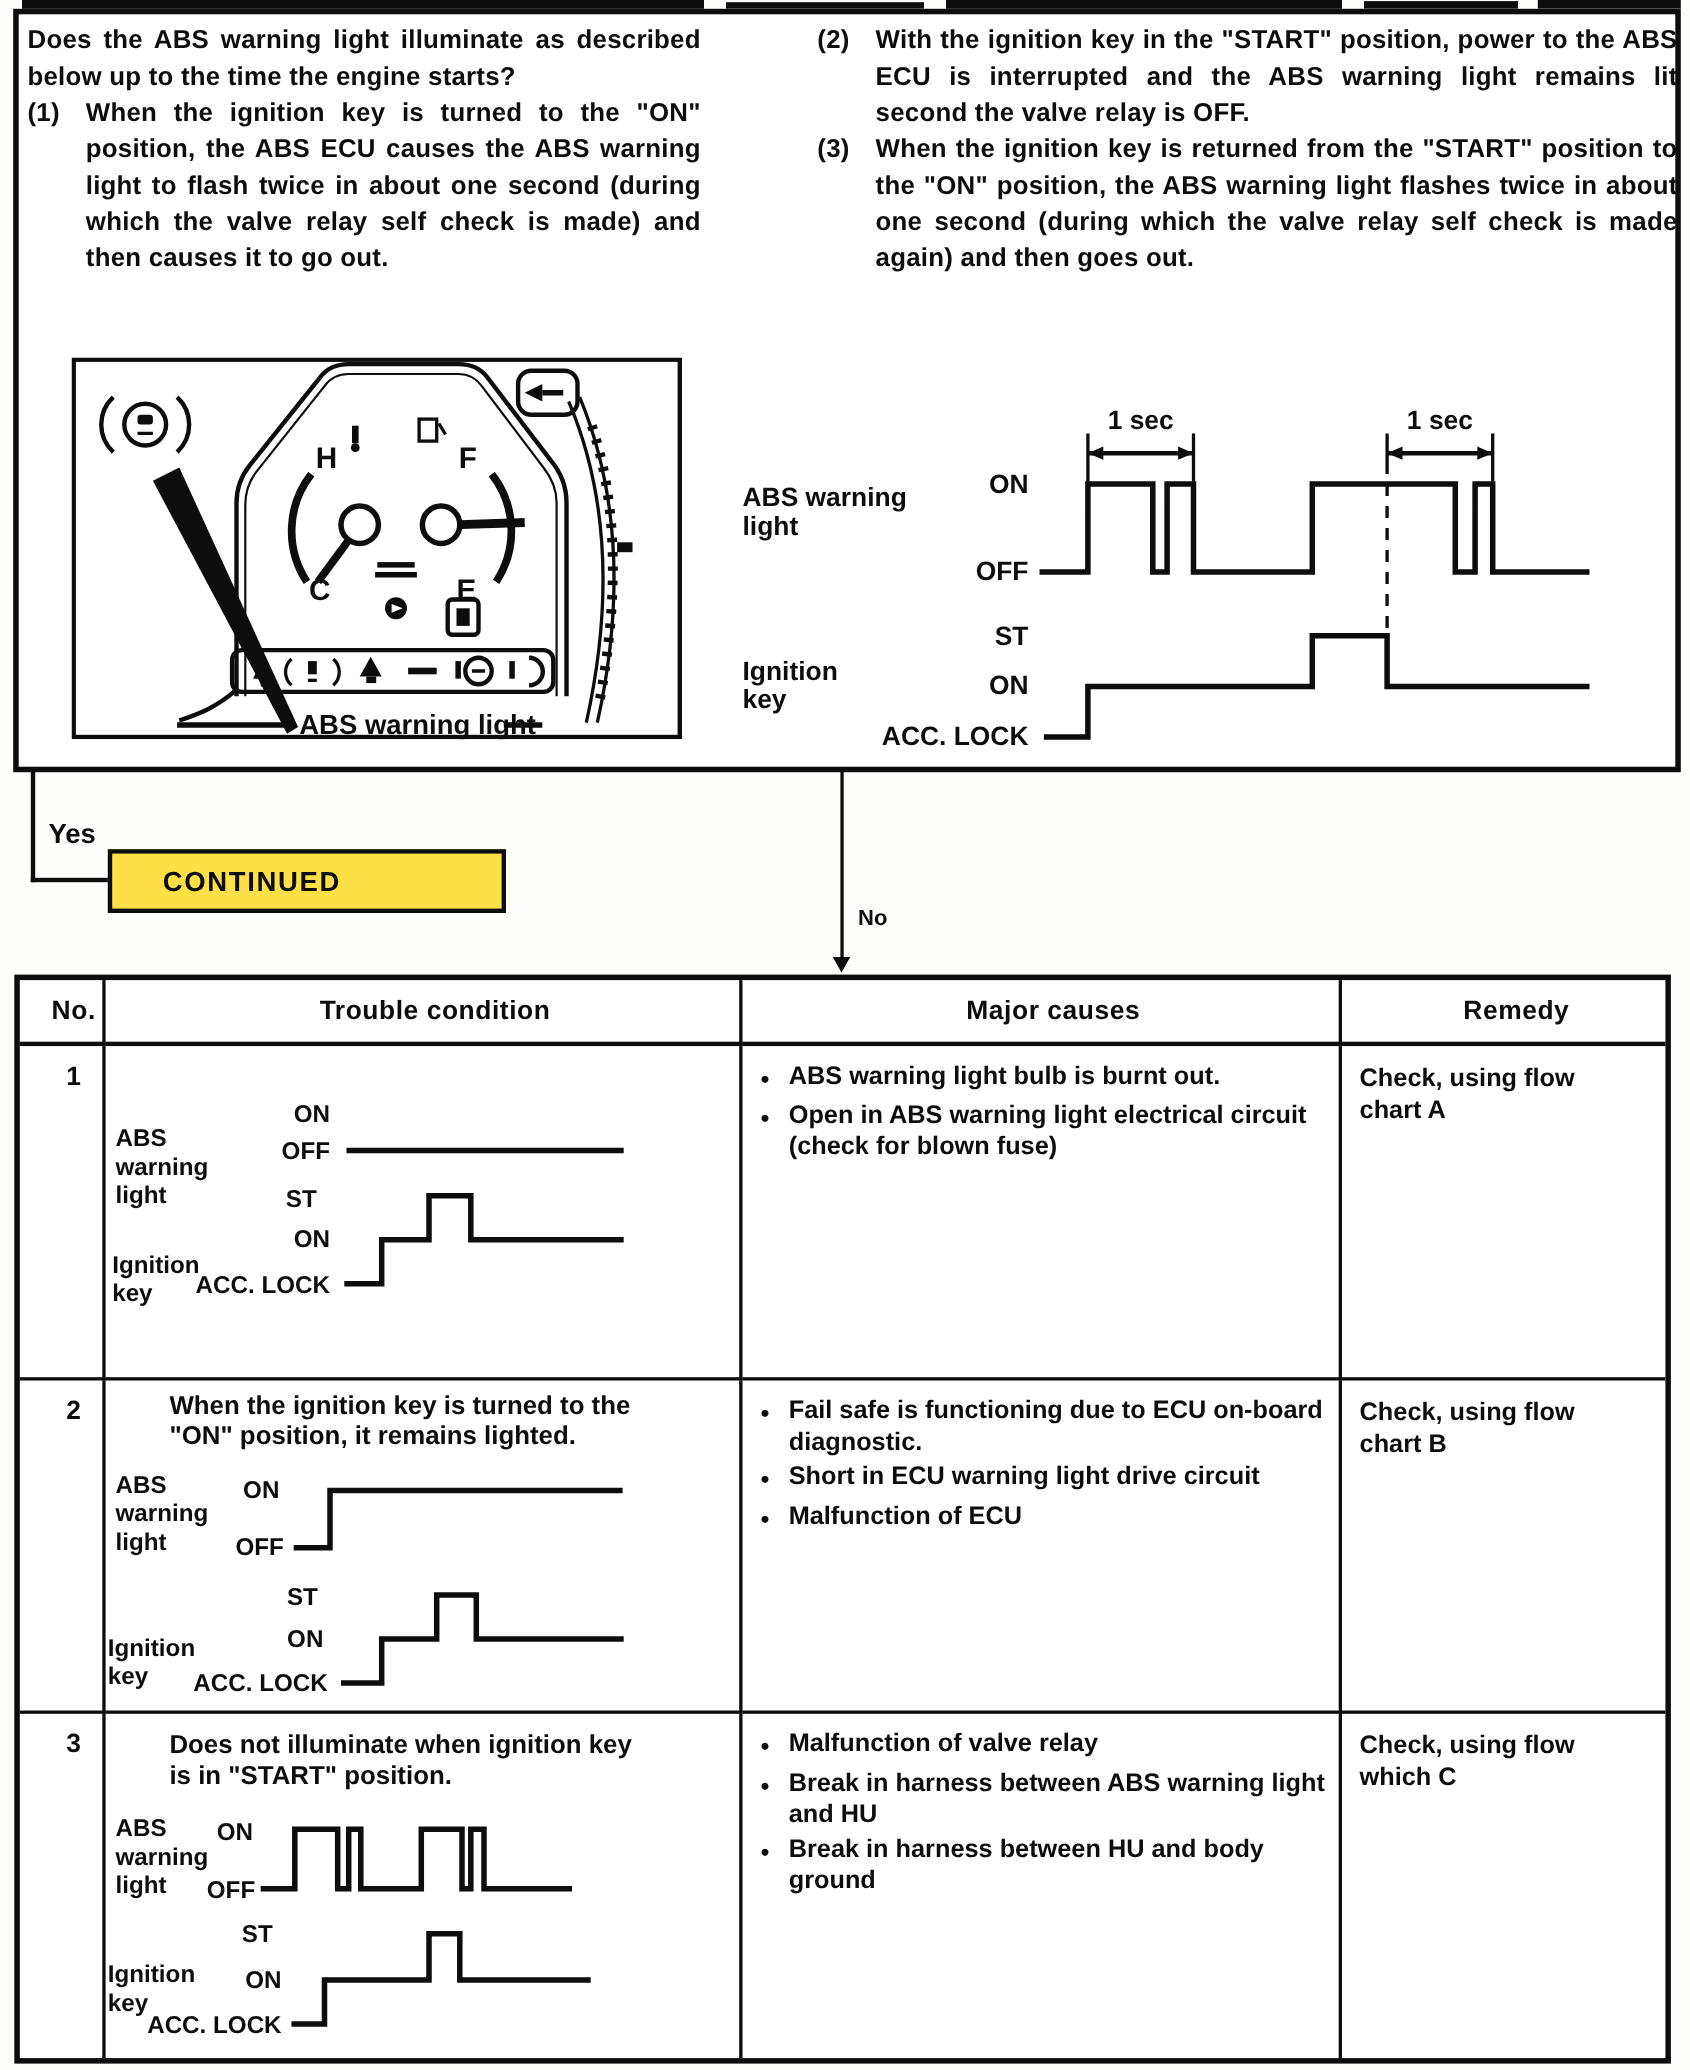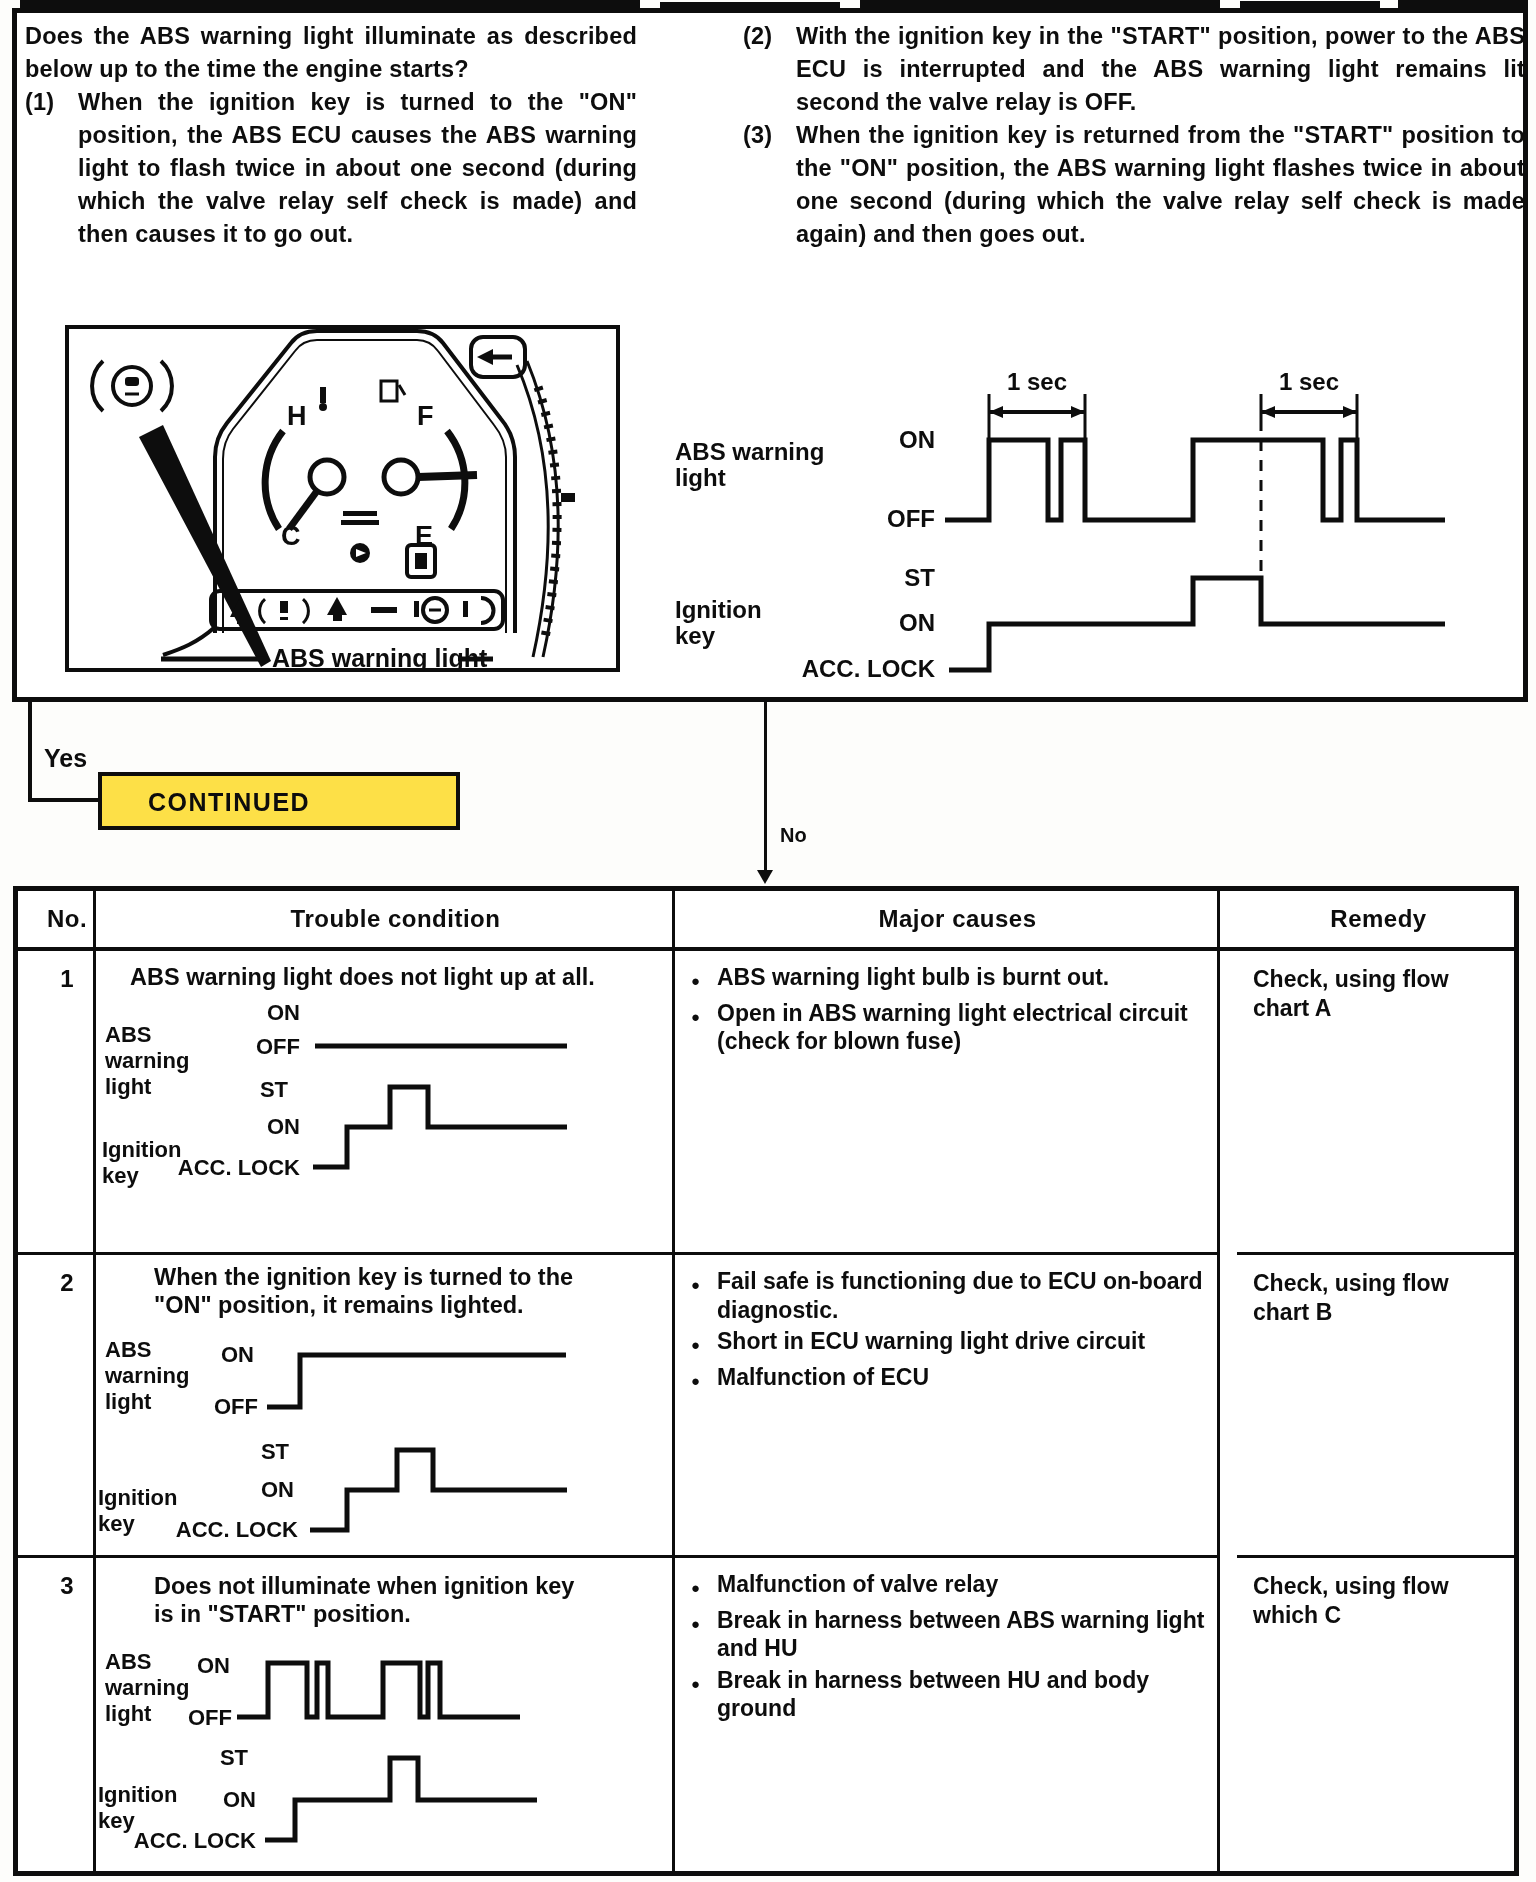--- a/index.html
+++ b/index.html
@@ -38,21 +38,21 @@
        display:grid;grid-template-columns:78px 579px 545px 1fr;grid-template-rows:60px 304px 303px 1fr;}
   .cell{border-right:3px solid #0d0d0d;border-bottom:3px solid #0d0d0d;box-sizing:border-box;position:relative;padding-left:23px;}
   .cell.clast{border-right:none;}
   .cell.rlast{border-bottom:none;}
   .th{display:flex;align-items:center;justify-content:center;font-size:24px;letter-spacing:.5px;border-bottom-width:4px;}
   .no-cell{text-align:center;padding-top:14px;font-size:24px;}
   .causes{padding:12px 10px 0 12px;font-size:23px;line-height:28.5px;}
   .cause{display:flex;margin-bottom:3px;text-align:left;}
   .cause .bullet{flex:0 0 26px;font-size:15px;padding-top:4px;padding-left:4px;}
   .cause .ctext{flex:1 1 auto;}
-  .remedy{padding:14px 26px 0 16px;font-size:23px;line-height:29px;margin-left:17px;}
+  .remedy{padding:14px 26px 0 16px;font-size:23px;line-height:29px;}
   .trouble-text{position:absolute;font-size:23.5px;line-height:28px;}
 </style>
 </head>
 <body>
 
 <div class="abs ink" style="left:20px;top:0;width:620px;height:9px"></div>
 <div class="abs ink" style="left:660px;top:2px;width:180px;height:6px"></div>
 <div class="abs ink" style="left:860px;top:0;width:360px;height:9px"></div>
 <div class="abs ink" style="left:1240px;top:1px;width:140px;height:7px"></div>
 <div class="abs ink" style="left:1398px;top:0;width:130px;height:8px"></div>
@@ -212,21 +212,20 @@
 
 <div class="abs tbl">
 
   <div class="cell th">No.</div>
   <div class="cell th">Trouble condition</div>
   <div class="cell th">Major causes</div>
   <div class="cell th clast">Remedy</div>
 
   <div class="cell no-cell">1</div>
   <div class="cell">
-    <div class="trouble-text" style="left:34px;top:12px;white-space:nowrap">ABS warning light does not light up at all.</div>
     <svg style="position:absolute;left:0;top:41px" width="540" height="212" viewBox="0 0 540 212">
       <text x="9" y="50" font-size="22">ABS</text>
       <text x="9" y="76" font-size="22">warning</text>
       <text x="9" y="102" font-size="22">light</text>
       <text x="204" y="28" font-size="22" text-anchor="end">ON</text>
       <text x="204" y="62" font-size="22" text-anchor="end">OFF</text>
       <line x1="219" y1="54" x2="471" y2="54" stroke="#0d0d0d" stroke-width="5"></line>
       <text x="192" y="105" font-size="22" text-anchor="end">ST</text>
       <text x="204" y="142" font-size="22" text-anchor="end">ON</text>
       <text x="6" y="165" font-size="22">Ignition</text>

